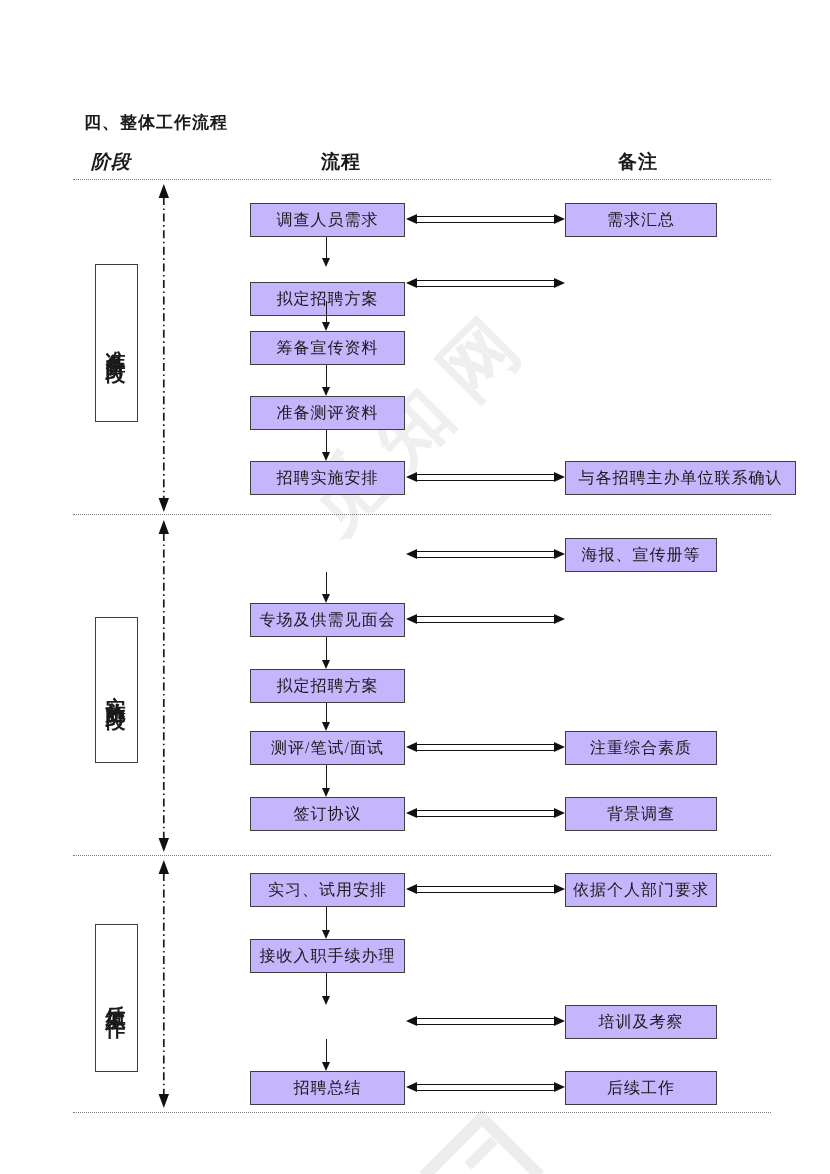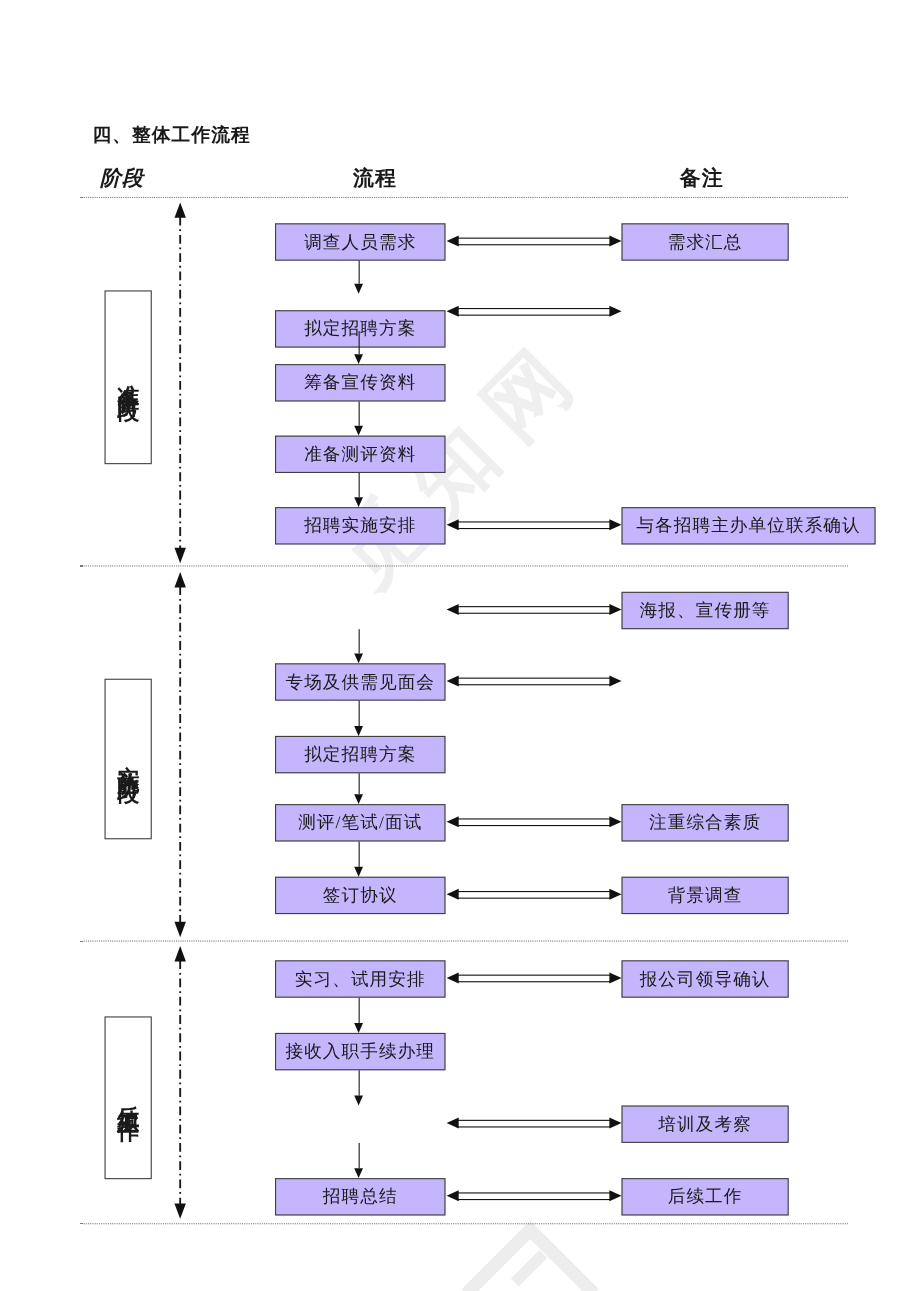--- a/index.html
+++ b/index.html
@@ -127,21 +127,21 @@
   <div class="pbox" style="top:797px">签订协议</div>
 
   <div class="nbox" style="top:538px">海报、宣传册等</div>
   <div class="nbox" style="top:731px">注重综合素质</div>
   <div class="nbox" style="top:797px">背景调查</div>
 
   <div class="pbox" style="top:873px">实习、试用安排</div>
   <div class="pbox" style="top:939px">接收入职手续办理</div>
   <div class="pbox" style="top:1071px">招聘总结</div>
 
-  <div class="nbox" style="top:873px">报公司领导确认</div>
+  <div class="nbox" style="top:873px">依据个人部门要求</div>
   <div class="nbox" style="top:1005px">培训及考察</div>
   <div class="nbox" style="top:1071px">后续工作</div>
 
   <div class="varrow" style="top:237px;height:21px"></div>
   <div class="varrow" style="top:301px;height:21px"></div>
   <div class="varrow" style="top:365px;height:22px"></div>
   <div class="varrow" style="top:430px;height:22px"></div>
   <div class="varrow" style="top:572px;height:22px"></div>
   <div class="varrow" style="top:637px;height:23px"></div>
   <div class="varrow" style="top:703px;height:19px"></div>

